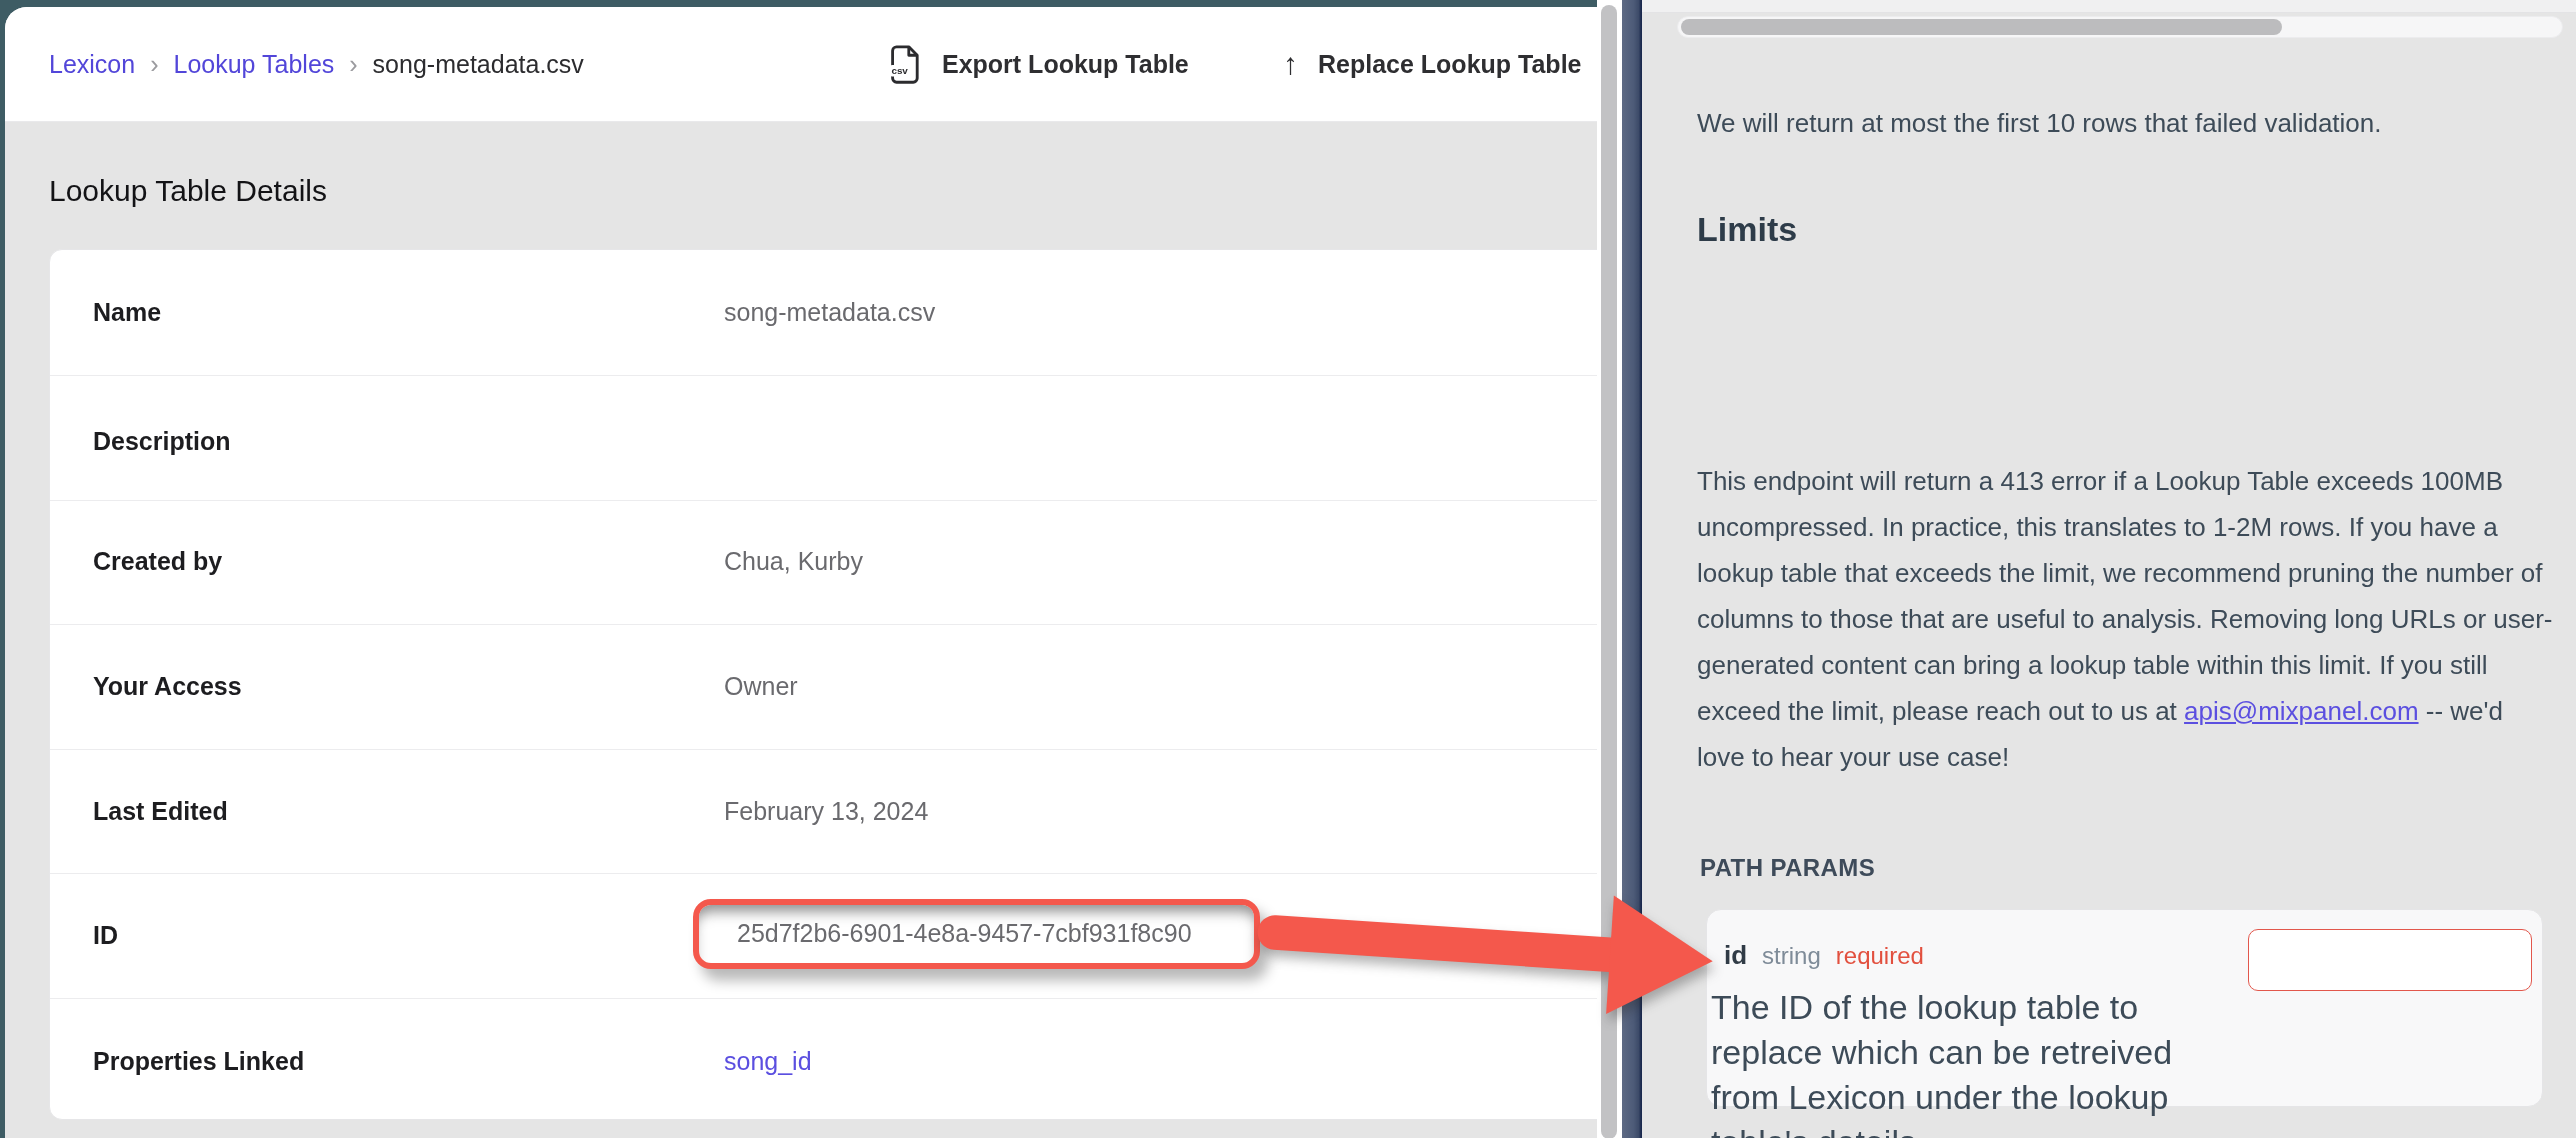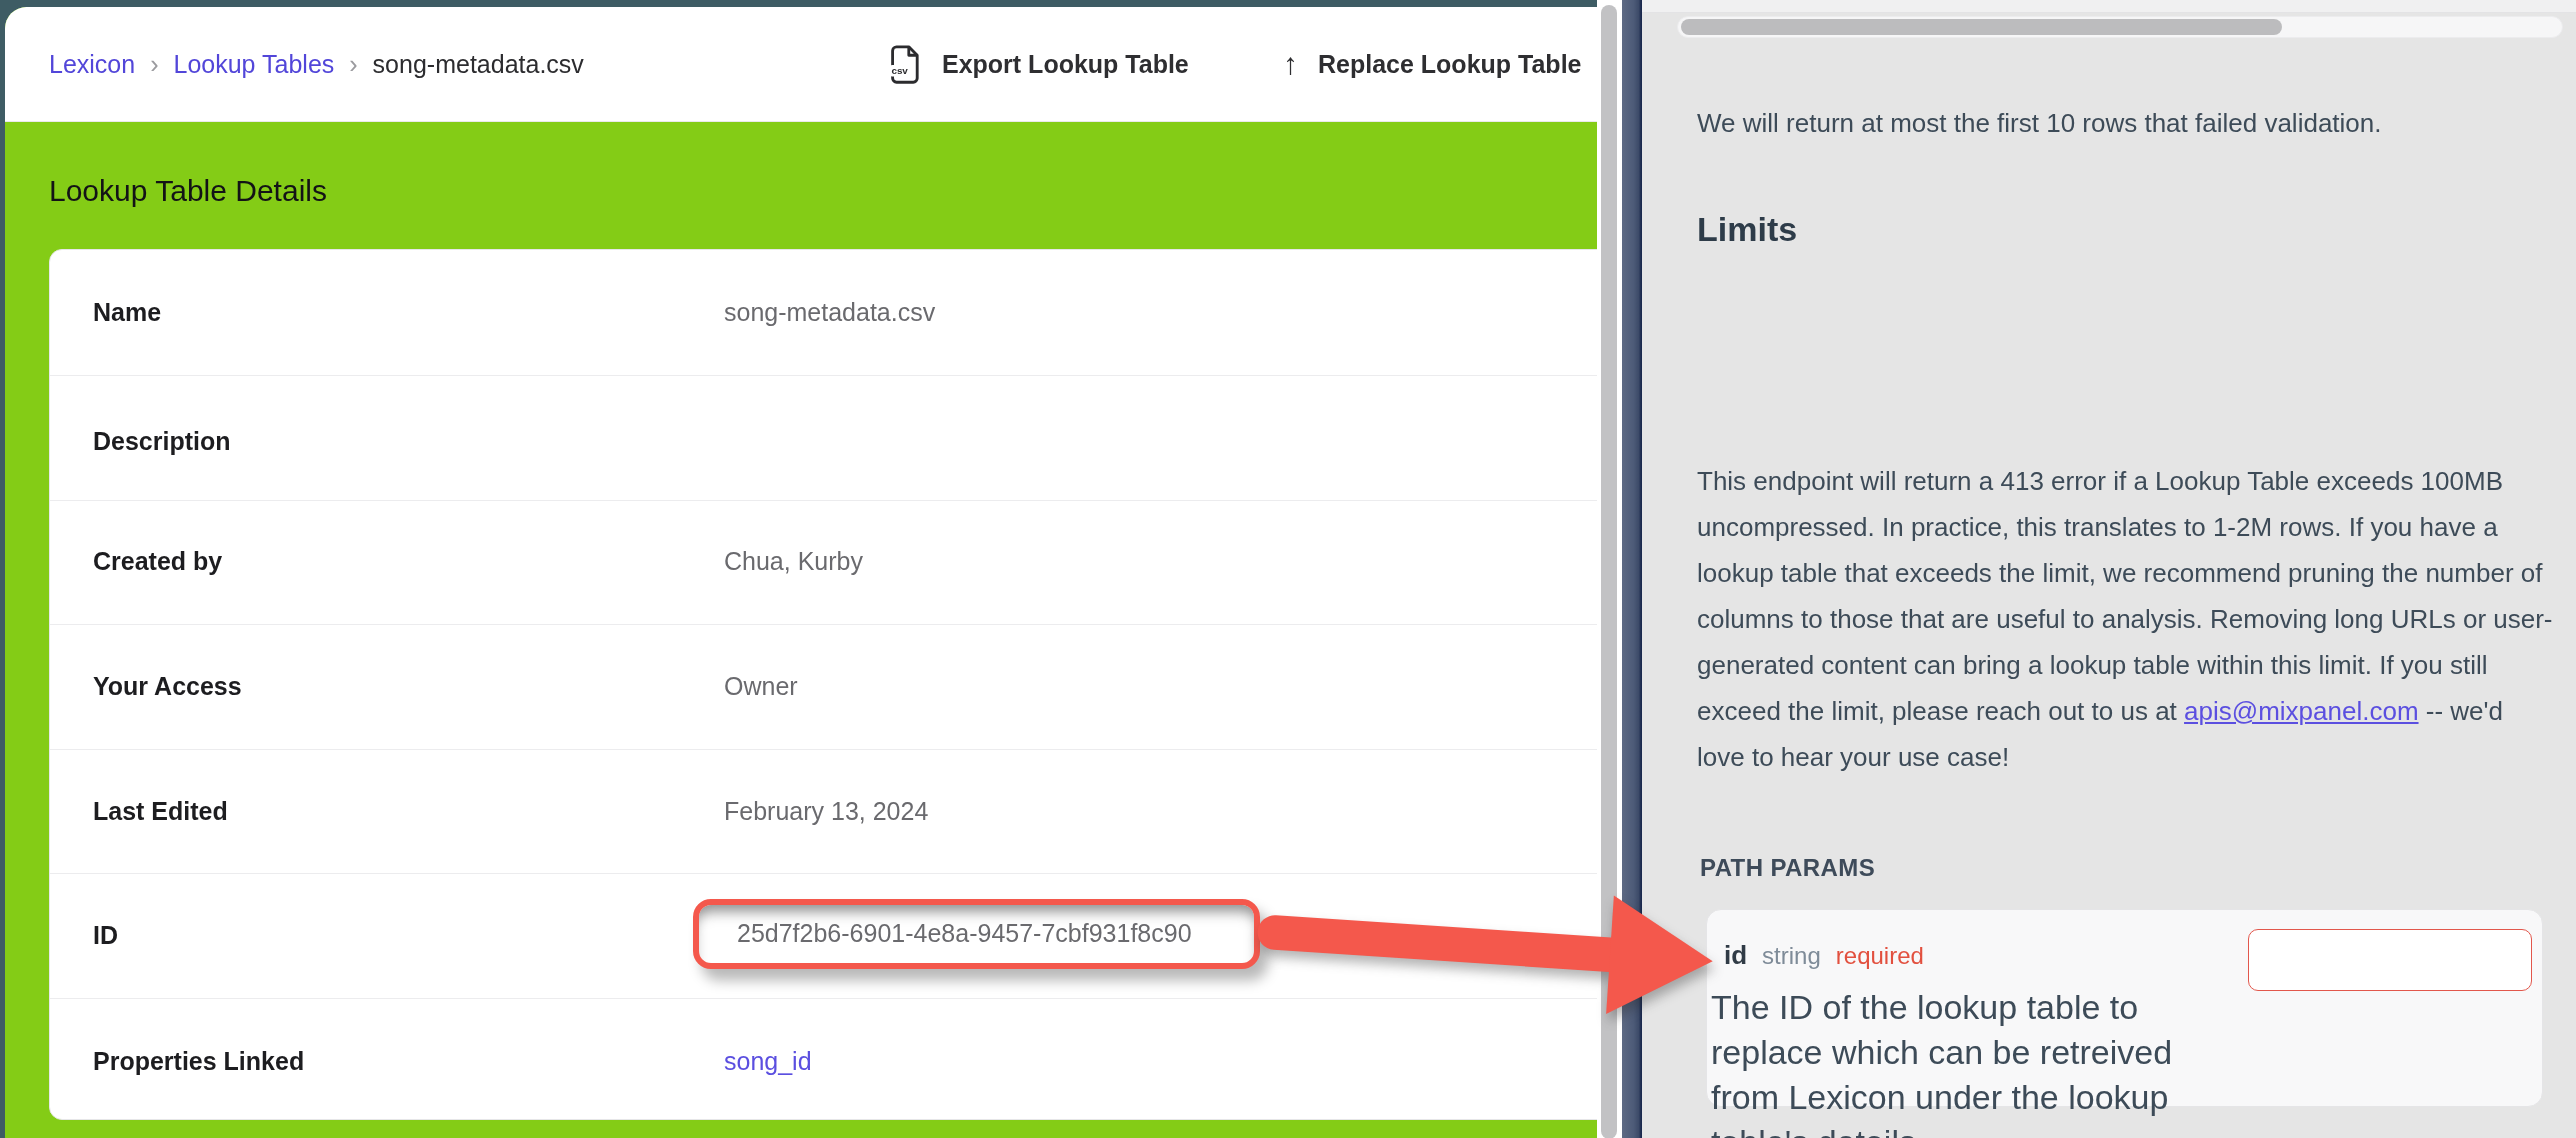--- a/index.html
+++ b/index.html
@@ -3,21 +3,21 @@
 <meta charset="utf-8">
 <style>
   * { margin:0; padding:0; box-sizing:border-box; }
   html,body { width:2576px; height:1139px; overflow:hidden;
     font-family:"Liberation Sans", sans-serif; background:#ffffff; }
 
   
   .teal-backdrop { position:absolute; left:0; top:0; width:1597px; height:1139px;
     background:#3e5c64; }
   .left-panel { position:absolute; left:5px; top:6.6px; width:1592px; height:1132px;
-    background:#84cc16; border-radius:21.4px 0 0 0; overflow:hidden; }
+    background:#e5e5e5; border-radius:21.4px 0 0 0; overflow:hidden; }
 
   .toolbar { position:absolute; left:0; top:0; width:100%; height:115px;
     border-bottom:1.6px solid #e9e9eb; background:#fff; }
   .breadcrumb { position:absolute; left:44px; top:0; height:115px;
     display:flex; align-items:center; gap:15px; font-size:25px; white-space:nowrap; }
   .crumb-link { color:#5246d9; cursor:pointer; }
   .crumb-sep { color:#9b9b9f; font-size:25px; }
   .crumb-current { color:#2c2c2f; }
 
   .tb-btn { position:absolute; top:0; height:115px; display:flex; align-items:center;

